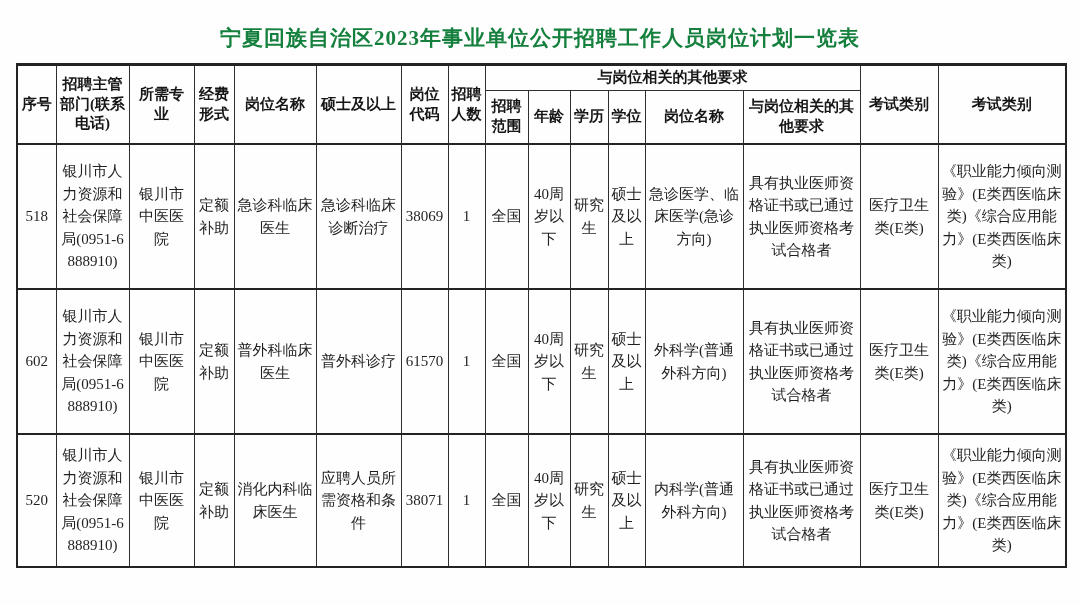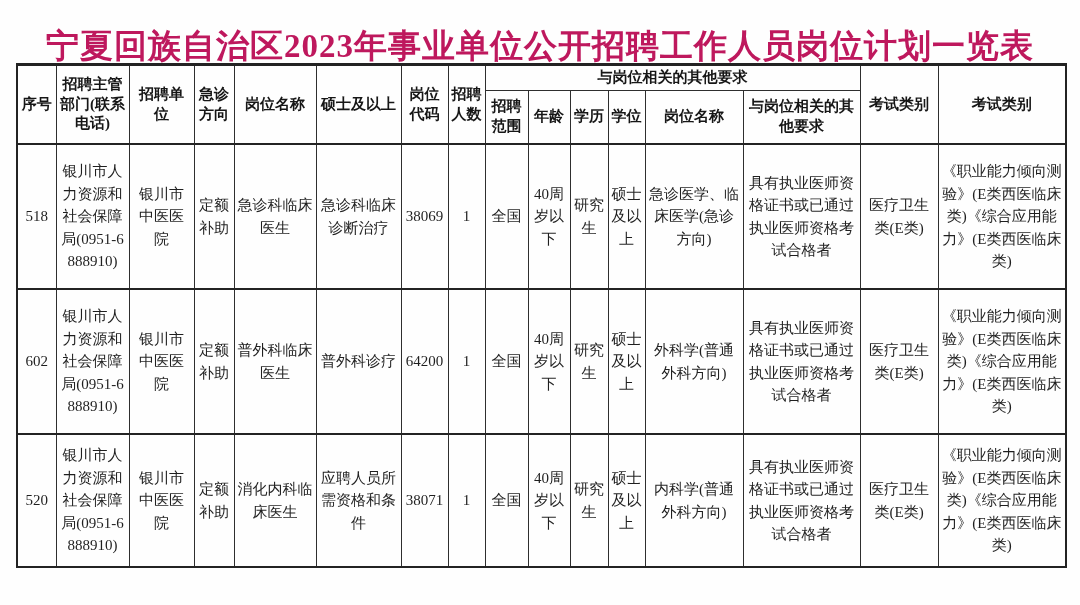--- a/index.html
+++ b/index.html
@@ -4,22 +4,22 @@
 <style>
   html,body{margin:0;padding:0;}
   body{
     width:1080px;height:605px;background:#ffffff;
     font-family:"Liberation Serif","DejaVu Serif",serif;
     color:#1b1b1b;overflow:hidden;
   }
   .page{position:relative;width:1080px;height:605px;background:#fefefe;}
   .title{
     position:absolute;top:24px;left:0;width:1080px;
-    text-align:center;font-size:33px;font-weight:bold;
-    letter-spacing:1px;color:#be185d;
+    text-align:center;font-size:21px;font-weight:bold;
+    letter-spacing:1px;color:#15803d;
   }
   table.job-table{
     position:absolute;top:63px;left:16px;width:1049px;
     border-collapse:collapse;table-layout:fixed;
     border:2px solid #232323;border-top:3px solid #232323;
   }
   .job-table th,.job-table td{
     border:1px solid #2e2e2e;
     text-align:center;vertical-align:middle;
     padding:2px 3px;word-break:break-all;
@@ -54,22 +54,22 @@
         <col style="width:37px">
       <col style="width:98px">
         <col style="width:117px">
         <col style="width:78px">
       <col style="width:128px">
     </colgroup>
     <thead>
       <tr class="group-row">
         <th rowspan="2">序号</th>
         <th rowspan="2">招聘主管部门(联系电话)</th>
-        <th rowspan="2">招聘单位</th>
-        <th rowspan="2">急诊方向</th>
+        <th rowspan="2">所需专业</th>
+        <th rowspan="2">经费形式</th>
         <th rowspan="2">岗位名称</th>
         <th rowspan="2">硕士及以上</th>
         <th rowspan="2">岗位代码</th>
         <th rowspan="2">招聘人数</th>
         <th colspan="6">与岗位相关的其他要求</th>
         <th rowspan="2">考试类别</th>
         <th rowspan="2">考试类别</th>
       </tr>
       <tr class="sub-row">
         <th>招聘范围</th>
@@ -99,21 +99,21 @@
           <td>医疗卫生类(E类)</td>
           <td>《职业能力倾向测验》(E类西医临床类)《综合应用能力》(E类西医临床类)</td>
         </tr>
         <tr>
           <td>602</td>
           <td>银川市人力资源和社会保障局(0951-6888910)</td>
           <td>银川市中医医院</td>
           <td>定额补助</td>
           <td>普外科临床医生</td>
           <td>普外科诊疗</td>
-          <td>64200</td>
+          <td>61570</td>
           <td>1</td>
           <td>全国</td>
           <td>40周岁以下</td>
           <td>研究生</td>
           <td>硕士及以上</td>
           <td>外科学(普通外科方向)</td>
           <td>具有执业医师资格证书或已通过执业医师资格考试合格者</td>
           <td>医疗卫生类(E类)</td>
           <td>《职业能力倾向测验》(E类西医临床类)《综合应用能力》(E类西医临床类)</td>
         </tr>

